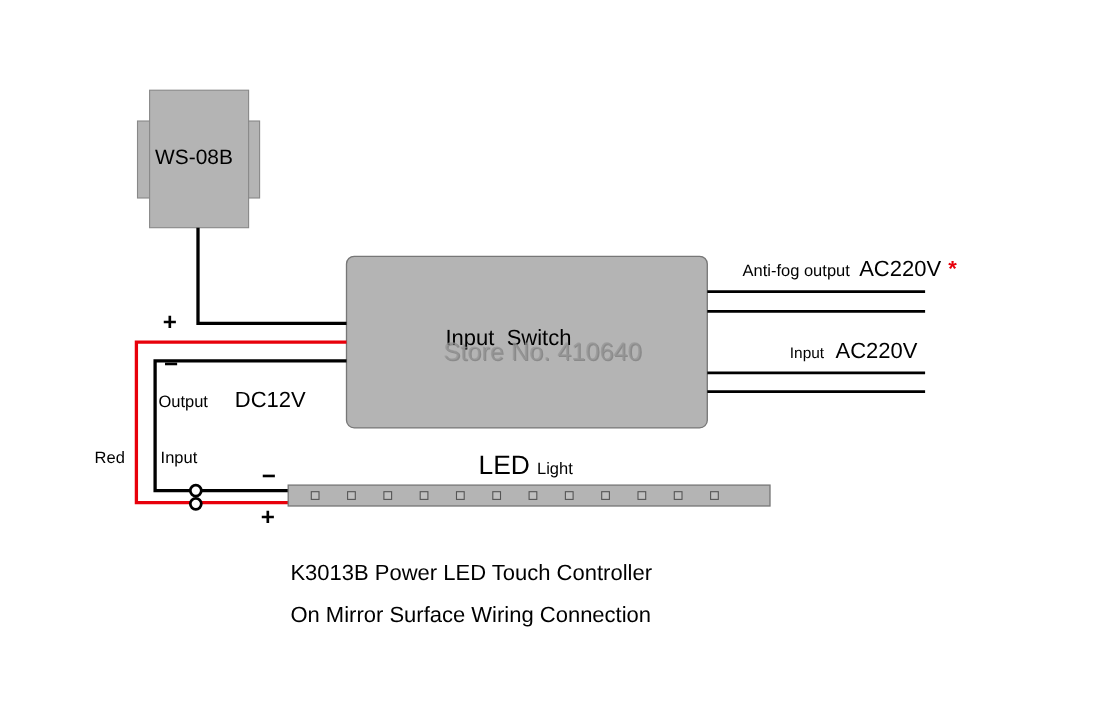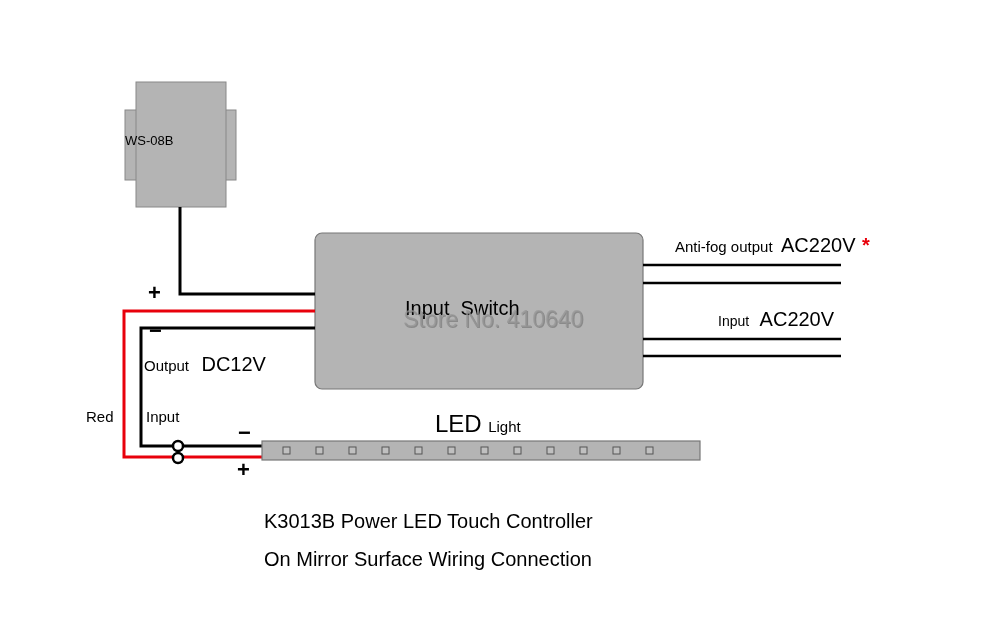--- a/index.html
+++ b/index.html
@@ -42,39 +42,39 @@
       <rect x="448" y="447" width="7" height="7" fill="#c0c0c0" stroke="#555" stroke-width="1"></rect>
       <rect x="481" y="447" width="7" height="7" fill="#c0c0c0" stroke="#555" stroke-width="1"></rect>
       <rect x="514" y="447" width="7" height="7" fill="#c0c0c0" stroke="#555" stroke-width="1"></rect>
       <rect x="547" y="447" width="7" height="7" fill="#c0c0c0" stroke="#555" stroke-width="1"></rect>
       <rect x="580" y="447" width="7" height="7" fill="#c0c0c0" stroke="#555" stroke-width="1"></rect>
       <rect x="613" y="447" width="7" height="7" fill="#c0c0c0" stroke="#555" stroke-width="1"></rect>
       <rect x="646" y="447" width="7" height="7" fill="#c0c0c0" stroke="#555" stroke-width="1"></rect>
     </g>
 </svg>
 
-<div class="txt" style="left:125px;top:133px;font-size:13px;">WS-08B</div>
+<div class="txt" style="left:141px;top:133px;font-size:19px;">WS-08B</div>
 <div class="txt" style="left:405px;top:297px;font-size:20px;white-space:pre;">Input  Switch</div>
 <div class="txt" style="left:403px;top:306px;font-size:23px;color:rgba(150,150,150,0.75);text-shadow:1px 1px 0 rgba(60,60,60,0.35);">Store No. 410640</div>
 
 <div class="txt" style="left:675px;top:234px;">
   <span style="font-size:15px;margin-top:36px;">Anti-fog output</span>
   <span style="font-size:20px;margin-left:4px;">AC220V</span>
   <span style="font-size:20px;color:#e8000b;font-weight:bold;margin-left:2px;">*</span>
 </div>
 <div class="txt" style="left:718px;top:308px;">
   <span style="font-size:14px;">Input</span>
   <span style="font-size:20px;margin-left:6px;">AC220V</span>
 </div>
 
 <div class="txt" style="left:148px;top:280px;font-size:22px;font-weight:bold;">+</div>
 <div class="txt" style="left:149px;top:318px;font-size:22px;font-weight:bold;">−</div>
 <div class="txt" style="left:144px;top:353px;">
   <span style="font-size:15px;">Output</span>
-  <span style="font-size:20px;margin-left:8px;">DC12V</span>
+  <span style="font-size:20px;margin-left:20px;">DC12V</span>
 </div>
 <div class="txt" style="left:86px;top:408px;font-size:15px;">Red</div>
 <div class="txt" style="left:146px;top:408px;font-size:15px;">Input</div>
 <div class="txt" style="left:238px;top:420px;font-size:22px;font-weight:bold;">−</div>
 <div class="txt" style="left:237px;top:457px;font-size:22px;font-weight:bold;">+</div>
 
 <div class="txt" style="left:435px;top:410px;">
   <span style="font-size:24px;">LED</span>
   <span style="font-size:15px;margin-left:2px;">Light</span>
 </div>

